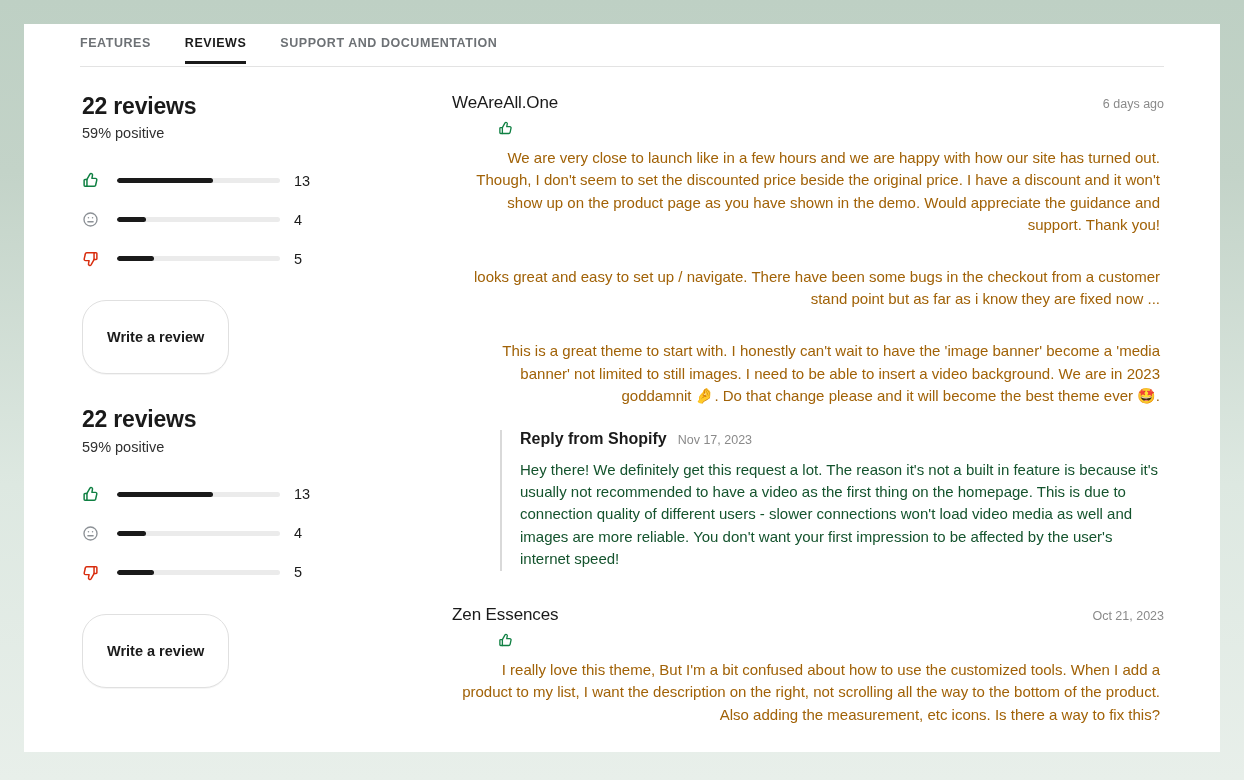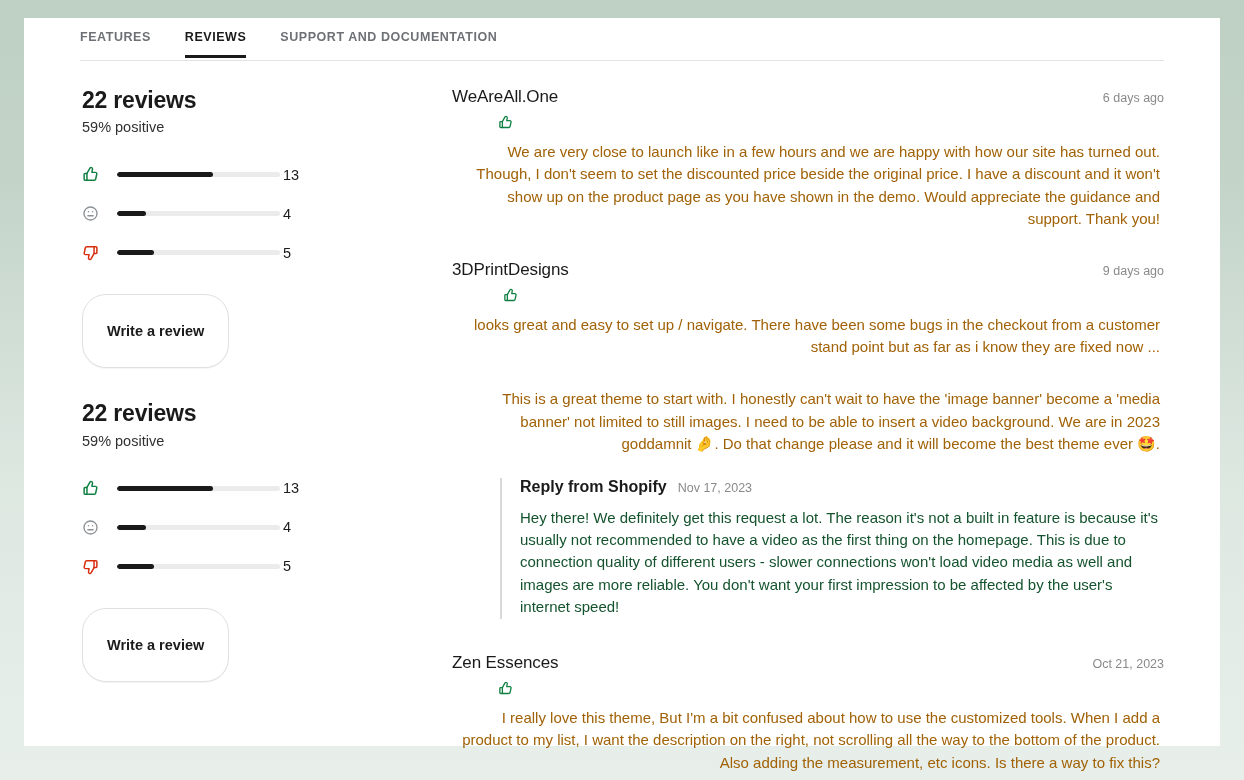--- a/index.html
+++ b/index.html
@@ -8,21 +8,21 @@
     width: 1244px;
     height: 780px;
     font-family: "Liberation Sans", sans-serif;
     background: linear-gradient(to bottom, #bed0c4 0%, #c3d3c8 22%, #dde8e1 62%, #e8efea 100%);
     overflow: hidden;
   }
 
   #page-card {
     position: absolute;
     left: 24px;
-    top: 18px;
+    top: 24px;
     width: 1196px;
     height: 728px;
     background: #ffffff;
   }
 
   
   .tabbar {
     position: relative;
     margin: 0 56px 0 56px;
     padding-top: 8px;
@@ -98,21 +98,21 @@
     background: #ebebeb;
     margin-left: 9px;
     overflow: hidden;
   }
   .bar-fill {
     height: 100%;
     border-radius: 3px;
     background: #1a1a1a;
   }
   .bar-count {
-    margin-left: 3px;
+    margin-left: 14px;
     font-size: 14.5px;
     color: #1a1a1a;
   }
 
   .write-btn {
     margin-top: 22px;
     display: inline-block;
     padding: 28px 24px;
     border: 1px solid #e0e0e0;
     border-radius: 24px;
@@ -322,32 +322,20 @@
                 <path d="M7 10.5l4.2-7.4a2 2 0 0 1 3.6 1.6L14 9h4.9a2 2 0 0 1 1.95 2.45l-1.4 6.2A2.3 2.3 0 0 1 17.2 20H7"></path>
               </svg>
             </span>
           </div>
           <span class="review-date">6 days ago</span>
         </div>
         <p class="review-body">We are very close to launch like in a few hours and we are happy with how our site has turned out. Though, I don't seem to set the discounted price beside the original price. I have a discount and it won't show up on the product page as you have shown in the demo. Would appreciate the guidance and support. Thank you!</p>
       </div>
 
       <div class="review" style="margin-top:29px;">
-        <div class="review-head">
-          <div class="review-author-wrap">
-            <span class="review-author">3DPrintDesigns</span>
-            <span style="display:flex;">
-              <svg width="15" height="15" viewBox="0 0 24 24" fill="none" stroke="#108043" stroke-width="2.1" stroke-linecap="round" stroke-linejoin="round">
-                <path d="M7 10.5v9.5H4.2a1.2 1.2 0 0 1-1.2-1.2v-7.1a1.2 1.2 0 0 1 1.2-1.2H7z"></path>
-                <path d="M7 10.5l4.2-7.4a2 2 0 0 1 3.6 1.6L14 9h4.9a2 2 0 0 1 1.95 2.45l-1.4 6.2A2.3 2.3 0 0 1 17.2 20H7"></path>
-              </svg>
-            </span>
-          </div>
-          <span class="review-date">9 days ago</span>
-        </div>
         <p class="review-body">looks great and easy to set up / navigate. There have been some bugs in the checkout from a customer stand point but as far as i know they are fixed now ...</p>
       </div>
 
       <div class="review" style="margin-top:30px;">
         <p class="review-body"><span>This is a great theme to start with. I honestly can't wait to have the 'image banner' become a 'media banner' not limited to still images. I need to be able to insert a video background. We are in 2023 goddamnit </span><span class="emoji">🤌</span><span>. Do that change please and it will become the best theme ever </span><span class="emoji">🤩</span><span>.</span></p>
 
         <div class="reply">
           <div class="reply-head">
             <span class="reply-title">Reply from Shopify</span>
             <span class="reply-date">Nov 17, 2023</span>

